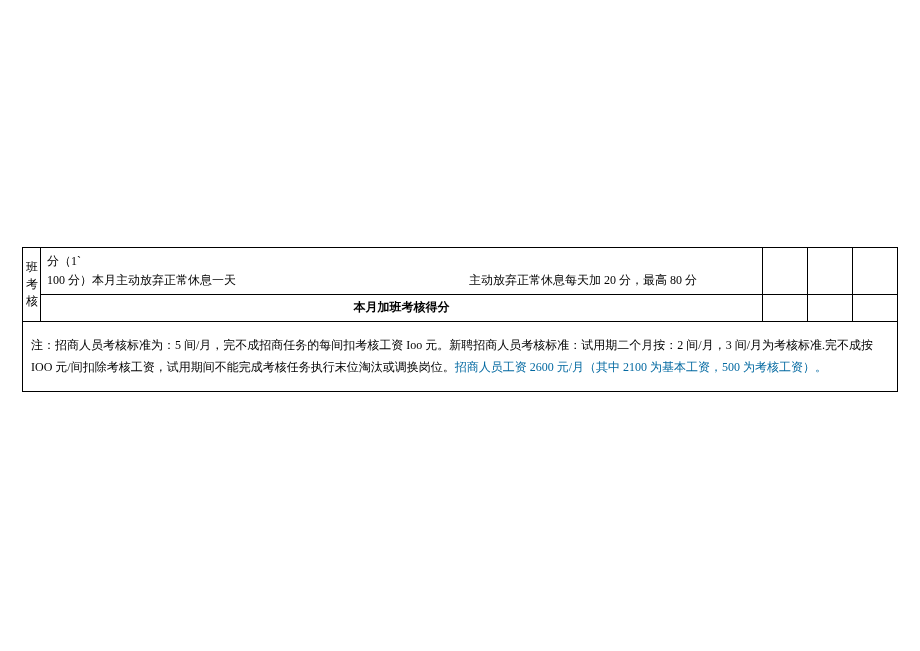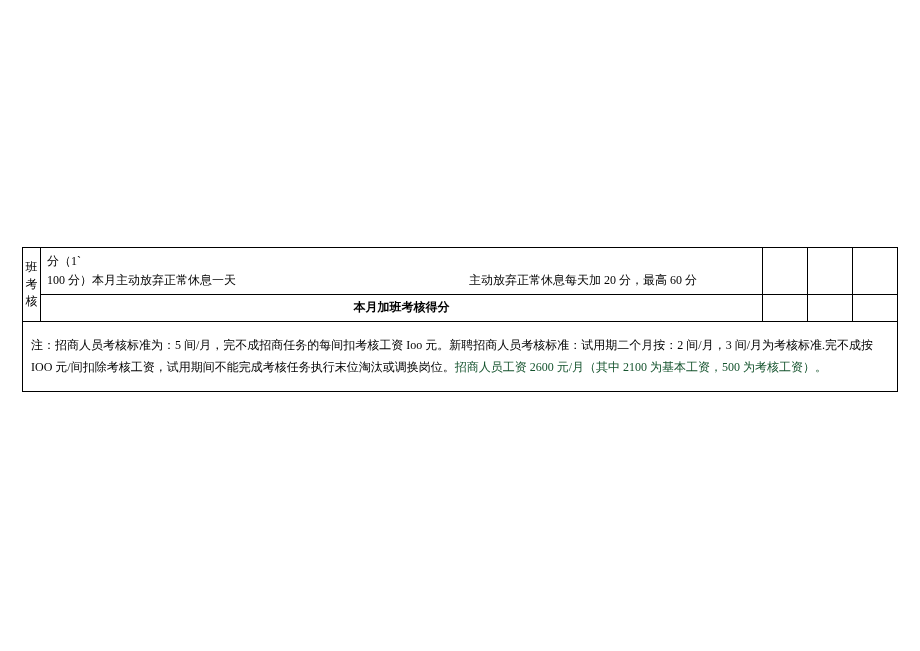--- a/index.html
+++ b/index.html
@@ -26,58 +26,58 @@
       width: 100%;
     }
     td {
       border: 1px solid #000;
       padding: 3px 22px;
       vertical-align: middle;
       line-height: 1.6;
     }
     .vertical-header {
       width: 18px;
-      text-align: center;
+      text-align: right;
       padding: 2px;
       line-height: 1.4;
     }
     .score-col {
       width: 35px;
     }
     .content-cell {
       padding: 4px 6px;
     }
     .subtitle-row td {
       font-weight: bold;
       text-align: center;
     }
     .note-cell {
       padding: 12px 8px;
       line-height: 1.9;
     }
     .red-text {
-      color: #14532d;
+      color: #0369a1;
     }
     .spaced {
       display: inline-block;
       margin-left: 230px;
     }
   </style>
 </head>
 <body>
 
 <div class="table-container">
   <table>
     <tbody>
         <tr>
       <td class="vertical-header" rowspan="2">班考核</td>
       <td class="content-cell">
         <span>分（1`</span><br>
         <span>100 分）本月主动放弃正常休息一天</span>
-        <span class="spaced">主动放弃正常休息每天加 20 分，最高 60 分</span>
+        <span class="spaced">主动放弃正常休息每天加 20 分，最高 80 分</span>
       </td>
       <td class="score-col"></td>
       <td class="score-col"></td>
       <td class="score-col"></td>
     </tr>
     <tr class="subtitle-row">
       <td>本月加班考核得分</td>
       <td class="score-col"></td>
       <td class="score-col"></td>
       <td class="score-col"></td>

